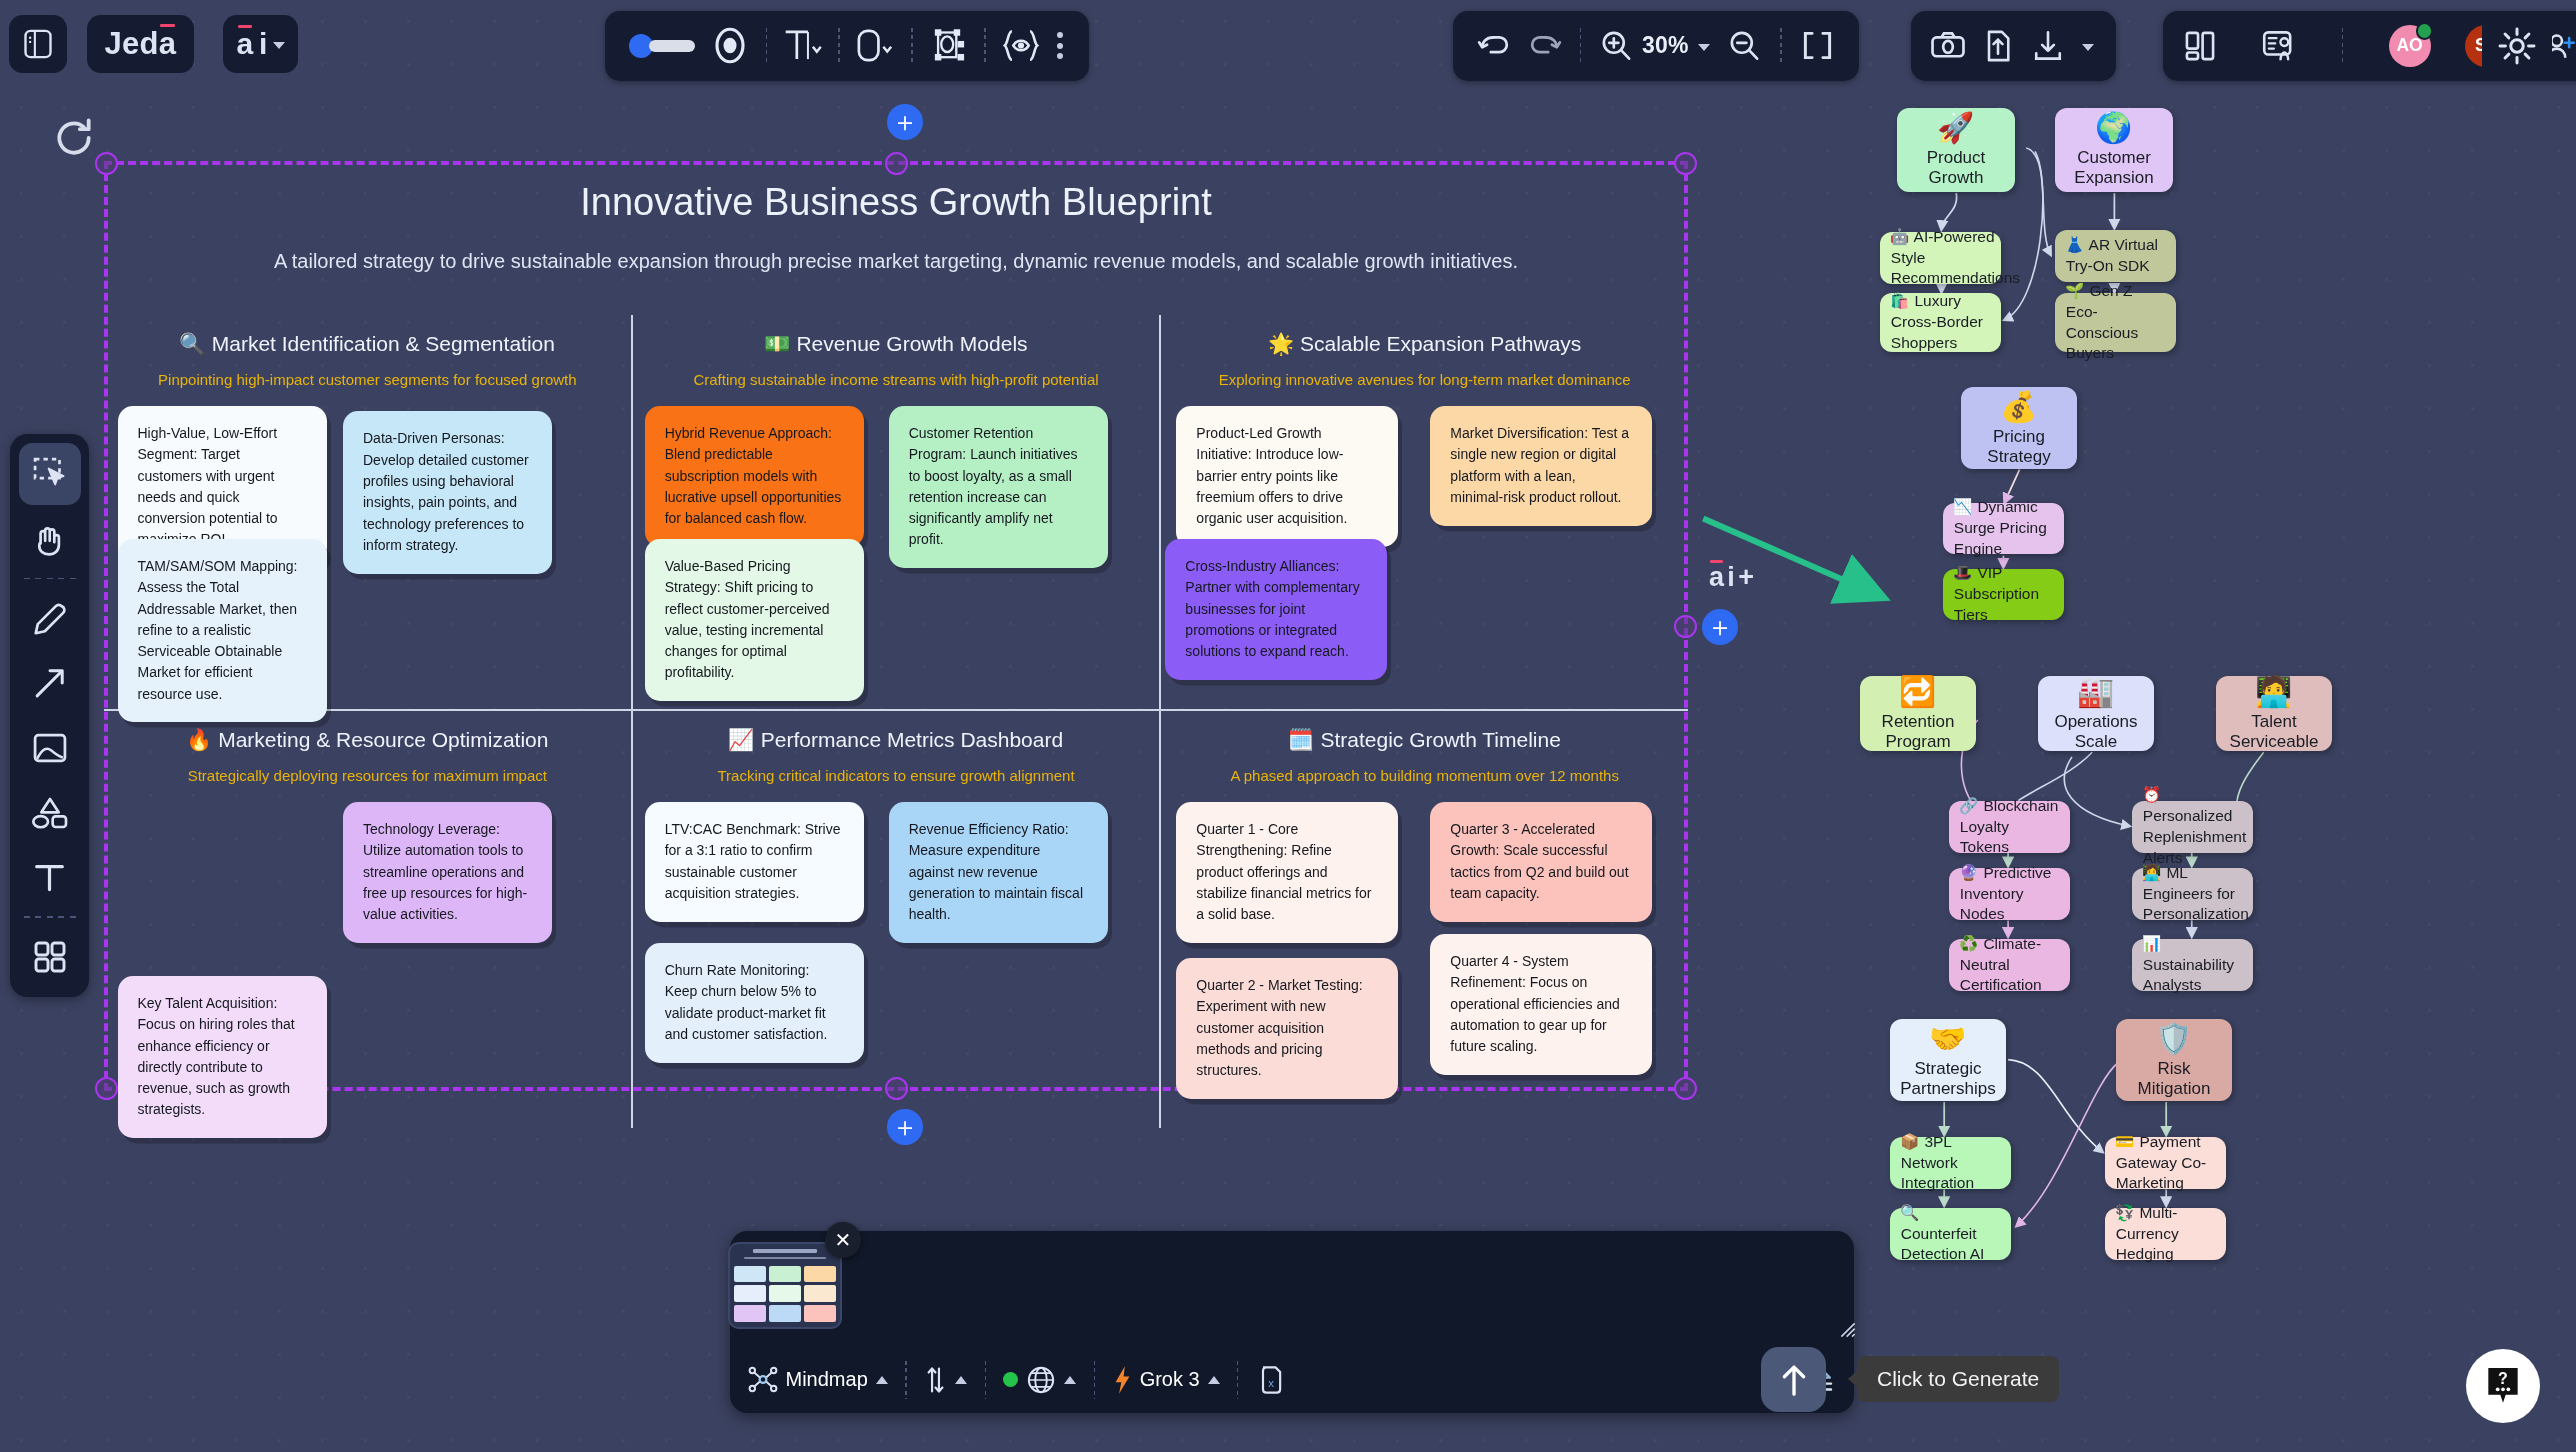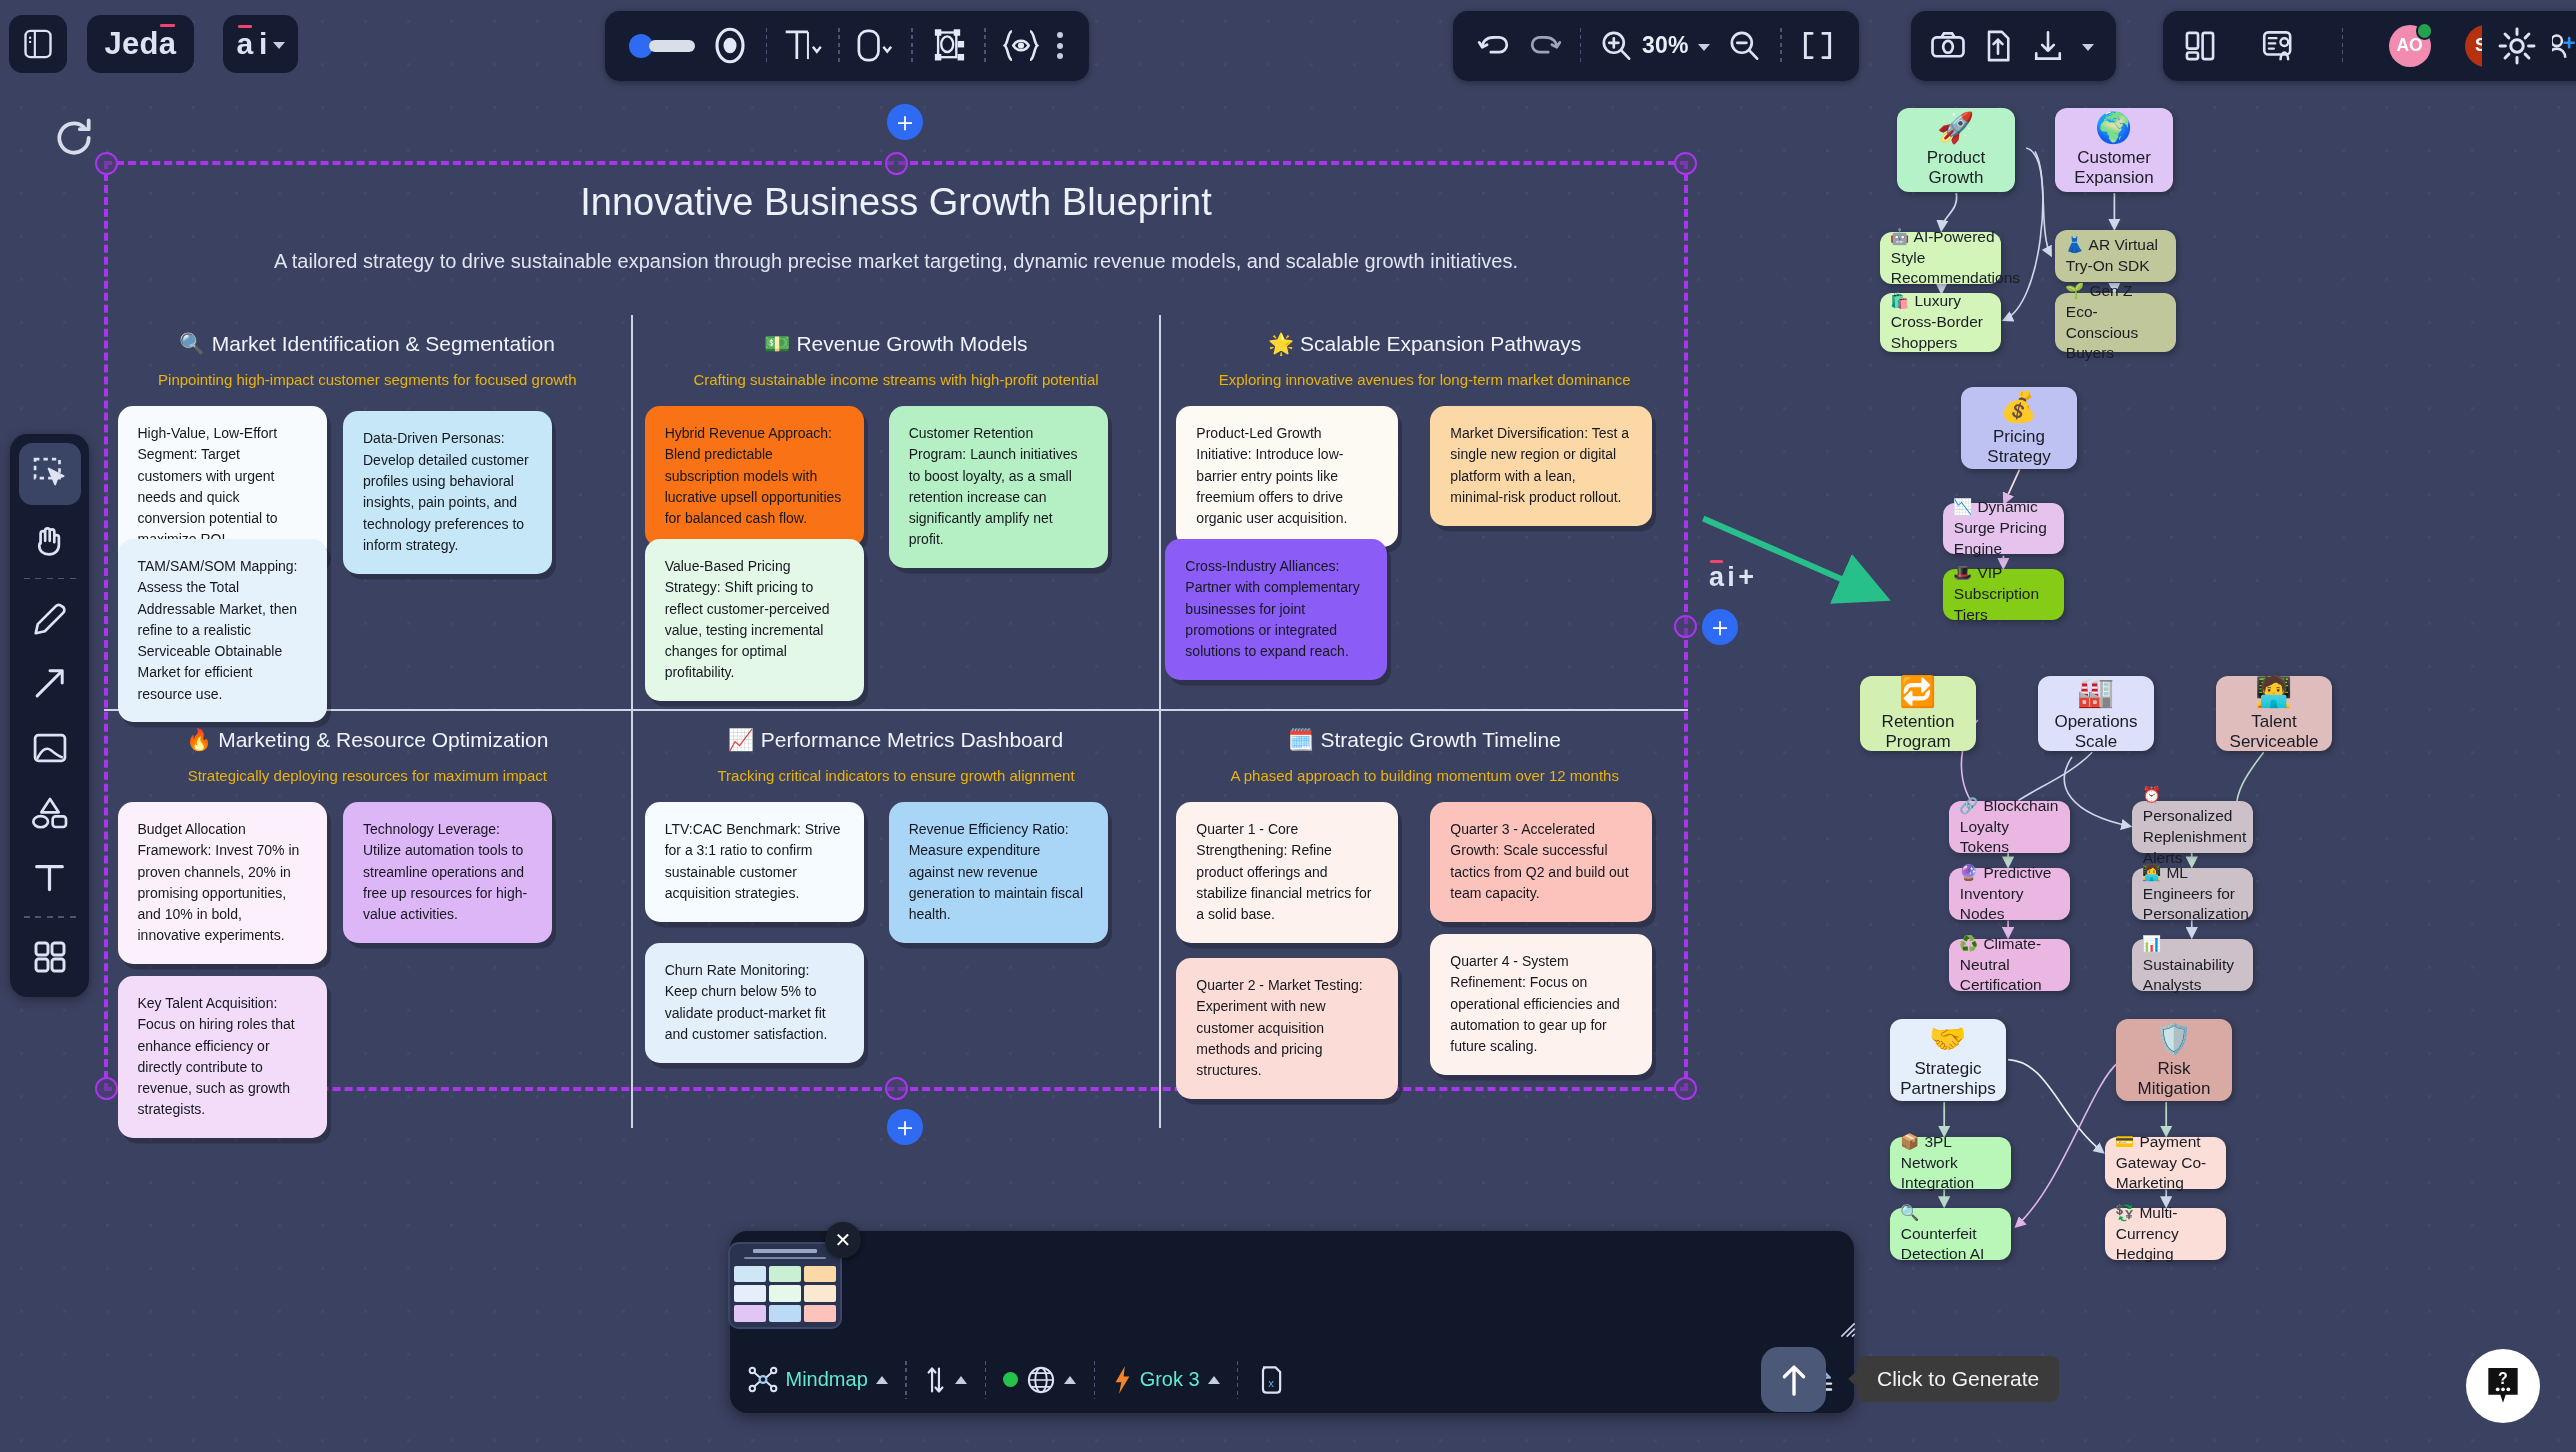--- a/index.html
+++ b/index.html
@@ -149,21 +149,21 @@
   }
   #prompt-text{
     position:absolute; left:868px; top:1245px; width:942px;
     font-size:25px; line-height:1.6; color:#dbe2f2;
   }
   #prompt-toolbar{
     position:absolute; left:730px; top:1346px; width:1124px; height:67px;
     display:flex; align-items:center; gap:0; z-index:46;
   }
   .pt-item{ display:flex; align-items:center; gap:8px; padding:0 17.5px; cursor:pointer;
-     font-size:20px; color:#5eead4;}
+     font-size:20px; color:#ffffff;}
   .pt-div{ width:1.3px;height:38px;background:repeating-linear-gradient(to bottom,#4a5578 0 4px,transparent 4px 7.4px);}
   .chev-up{ width:0;height:0;border-left:6.7px solid transparent;border-right:6.7px solid transparent;
      border-bottom:8.7px solid #c4cde2;}
   #send-btn{
     position:absolute; left:1761px; top:1347px; width:65px;height:65px;border-radius:17.5px;
     background:#4c5878; display:flex;align-items:center;justify-content:center; z-index:47; cursor:pointer;
   }
   #tooltip-generate{
     position:absolute; left:1857px; top:1356px; padding:10.8px 20px; background:#3b3b3b;
     border-radius:8px; font-size:21px; color:#f2f2f2; z-index:50;
@@ -491,21 +491,20 @@
   <div class="grid-row" style="height:417px;">
     <div class="sec">
       <div class="sec-head">
         <div class="sec-title">
           <span>🔥</span>
           <span>Marketing &amp; Resource Optimization</span>
         </div>
         <div class="sec-sub">Strategically deploying resources for maximum impact</div>
       </div>
       <div class="cards">
-        <div class="card" style="left:13.5px;top:0;width:209px;min-height:128px;background:#fbf0fb;">Budget Allocation Framework: Invest 70% in proven channels, 20% in promising opportunities, and 10% in bold, innovative experiments.</div>
         <div class="card" style="left:239px;top:0;width:209px;min-height:116px;background:#ddb6f7;">Technology Leverage: Utilize automation tools to streamline operations and free up resources for high-value activities.</div>
         <div class="card" style="left:13.5px;top:174px;width:209px;min-height:121px;background:#f2dcfa;">Key Talent Acquisition: Focus on hiring roles that enhance efficiency or directly contribute to revenue, such as growth strategists.</div>
       </div>
     </div>
     <div class="sec">
       <div class="sec-head">
         <div class="sec-title">
           <span>📈</span>
           <span>Performance Metrics Dashboard</span>
         </div>

